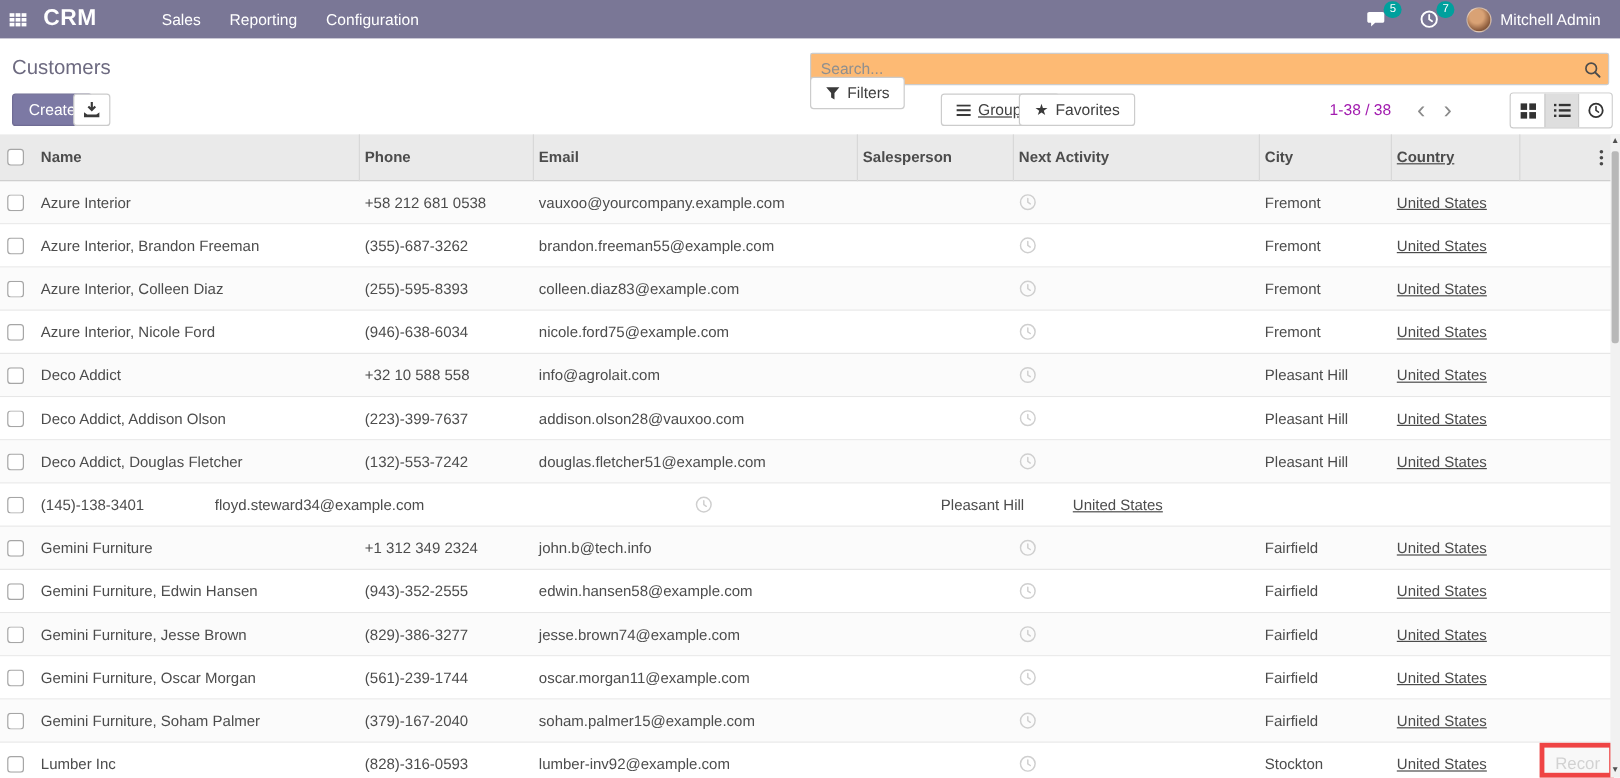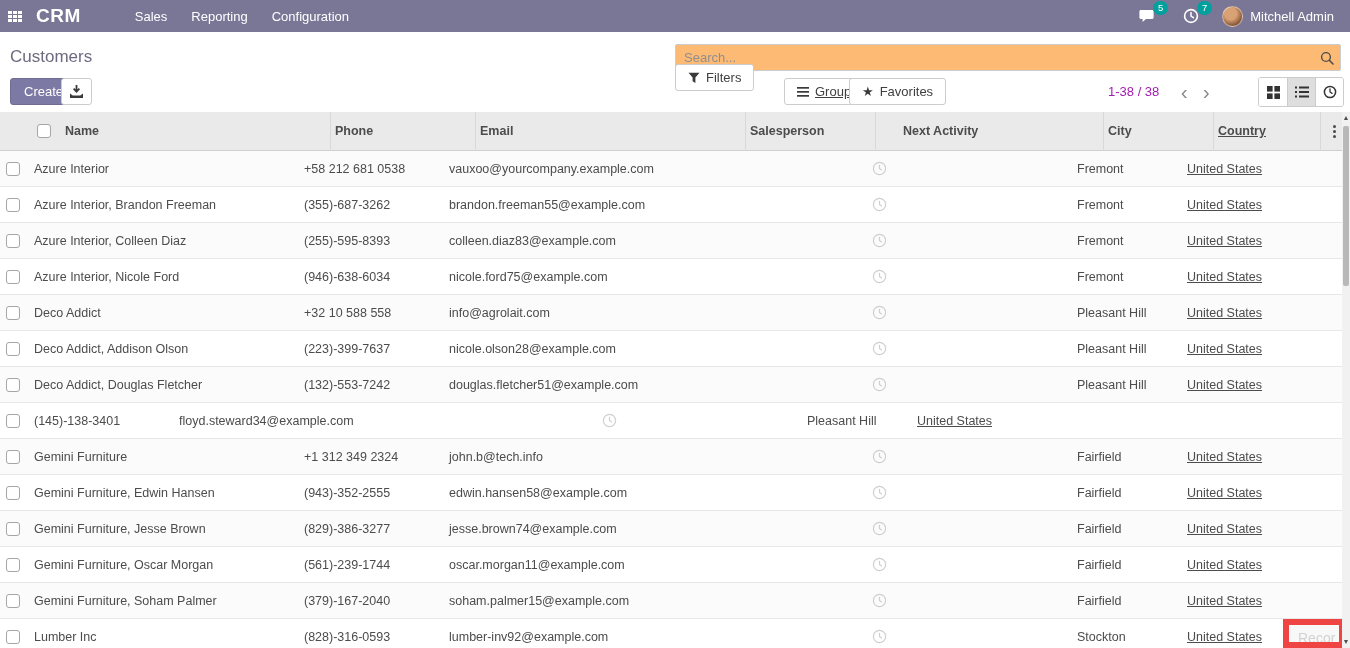--- a/index.html
+++ b/index.html
@@ -50,41 +50,41 @@
   .switcher { position:absolute; left:1258px; top:45px; display:flex; border:1px solid #ccc; border-radius:3px; overflow:hidden; }
   .sw-btn { width:28px; height:28px; background:#fff; border:none; border-left:1px solid #ccc;
     display:flex; align-items:center; justify-content:center; cursor:pointer; }
   .sw-btn:first-child { border-left:none; }
   .sw-btn.active { background:#dedede; }
 
   
   .list { position:absolute; top:112px; left:0; width:1350px; }
   .lrow { display:flex; align-items:center; height:36px; border-bottom:1px solid #e7e7e7; background:#fff; cursor:pointer; }
   .lrow:nth-child(odd) { background:#fbfbfb; }
-  .lhead { display:flex; align-items:center; height:39px; background:#eaeaea; border-bottom:1px solid #cfcfcf; position:relative;padding-left:31px; }
+  .lhead { display:flex; align-items:center; height:39px; background:#eaeaea; border-bottom:1px solid #cfcfcf; position:relative; }
   .hcell { font-size:12.5px; font-weight:bold; color:#4c4c4c; padding:0 4px; height:39px;
     display:flex; align-items:center; border-right:1px solid #d8d8d8; cursor:pointer; }
   .cell { font-size:12.5px; color:#4c4c4c; padding:0 4px; white-space:nowrap; overflow:hidden; }
   .col-check{ width:30px; display:flex; justify-content:flex-start; padding-left:6px; border-right:none;}
   .col-name{ width:270px; } .col-phone{ width:145px; } .col-email{ width:270px; }
-  .col-sales{ width:130px; } .col-activity{ width:205px;margin-left:23px; } .col-city{ width:110px; }
+  .col-sales{ width:130px; } .col-activity{ width:205px; } .col-city{ width:110px; }
   .col-country{ width:107px;text-decoration:underline; } .col-fill{ flex:1; border-right:none; }
   .cb { width:14px; height:14px; border:1px solid #a6a6a6; border-radius:3px; background:#fff; appearance:none; cursor:pointer; }
   .clock-cell { display:flex; align-items:center; }
   .dots { position:absolute; right:14px; top:11px; width:4px; cursor:pointer; }
   .dots i { display:block; width:3px; height:3px; background:#4a4a4a; border-radius:50%; margin:2px auto; }
 
   
   .scrollbar { position:absolute; top:112px; right:0; width:8px; height:536px; background:#f1f1f1; z-index:40; }
   .sb-arrow { position:absolute; left:0; width:8px; height:12px; font-size:7px; color:#505050; text-align:center; line-height:12px; }
   .sb-up { top:0; } .sb-down { bottom:0; }
   .sb-thumb { position:absolute; top:14px; left:1px; width:6px; height:160px; background:#b8b8b8; border-radius:2px; }
 
   .ghost-tooltip { position:absolute; left:1283px; top:619px; height:29px; width:62px; z-index:20;
-    background:#f8f8f8; border:6px solid #ef4444; font-size:14px; color:#d2d2d2; padding:5px 0 0 9px; overflow:hidden; white-space:nowrap; }
+    background:#f8f8f8; border:4px solid #ef4444; font-size:14px; color:#d2d2d2; padding:5px 0 0 9px; overflow:hidden; white-space:nowrap; }
 
   svg { display:block; }
 </style>
 </head>
 <body>
 
 <div class="navbar">
   <div class="apps-btn">
     <span class="apps-grid">
         <i></i>
@@ -337,21 +337,21 @@
     <div class="cell col-country">United States</div>
     <div class="cell col-fill"></div>
   </div>
 
   <div class="lrow">
     <div class="cell col-check">
           <input type="checkbox" class="cb" style="">
         </div>
     <div class="cell col-name">Deco Addict, Addison Olson</div>
     <div class="cell col-phone">(223)-399-7637</div>
-    <div class="cell col-email">nicole.olson28@example.com</div>
+    <div class="cell col-email">addison.olson28@vauxoo.com</div>
     <div class="cell col-sales"></div>
     <div class="cell col-activity clock-cell">
       <span>
         <svg width="15" height="15" viewBox="0 0 16 16">
               <circle cx="8" cy="8" r="6.5" fill="none" stroke="#cfcfcf" stroke-width="1.3"></circle>
               <path d="M8 4.6V8l2.2 1.5" fill="none" stroke="#cfcfcf" stroke-width="1.3" stroke-linecap="round"></path>
             </svg>
       </span>
     </div>
     <div class="cell col-city">Pleasant Hill</div>

